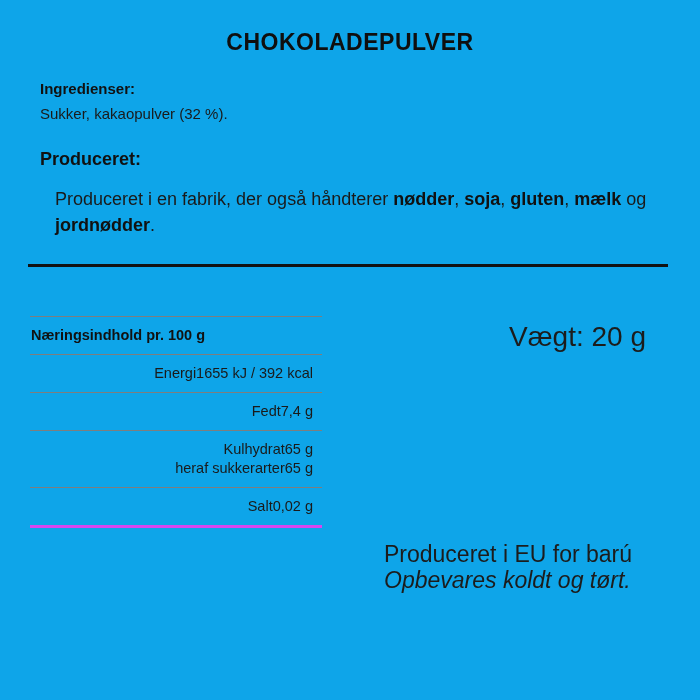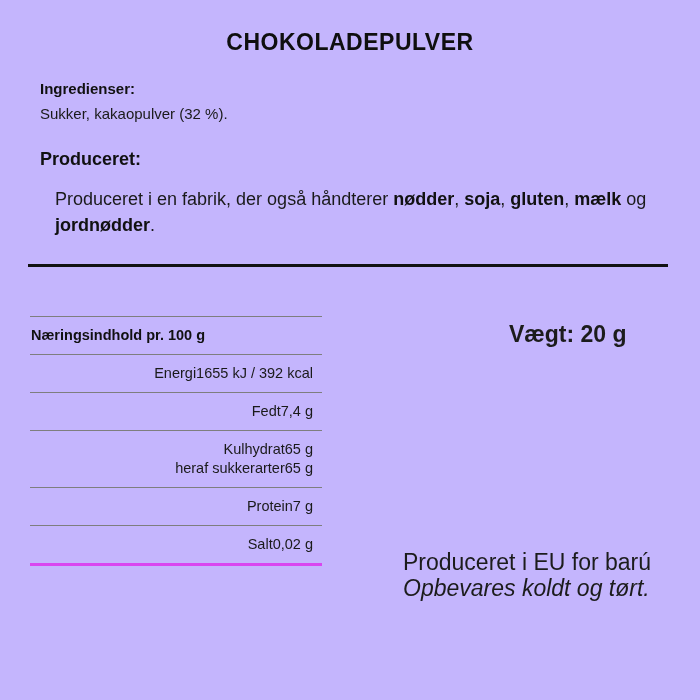--- a/index.html
+++ b/index.html
@@ -1,20 +1,20 @@
 <!DOCTYPE html>
 <html><head>
 <meta charset="utf-8">
 <style>
   html, body { margin: 0; padding: 0; background: #ffffff; }
   #label {
     position: relative;
     width: 700px;
     height: 700px;
-    background: #c4b5fd;
+    background: #0ea5e9;
     font-family: "Liberation Sans", sans-serif;
     color: #1a1a1a;
     overflow: hidden;
   }
   .page-title {
     position: absolute;
     top: 29px; left: 0; width: 700px;
     text-align: center;
     font-size: 23px;
     font-weight: bold;
@@ -59,31 +59,29 @@
     display: flex;
     justify-content: flex-end;
     line-height: 19px;
   }
   .nut-row .lbl { padding-left: 1px; }
   .nut-row.sub .lbl { padding-left: 12px; }
   .nut-row .val { text-align: right; padding-right: 9px; white-space: nowrap; }
   .weight {
     position: absolute;
     left: 509px; top: 321px;
-    font-size: 23px;
+    font-size: 28px;
     color: #1c1c1c;
-    font-weight: bold;
   }
   .footer-block {
     position: absolute;
-    left: 403px; top: 541px;
+    left: 384px; top: 541px;
     font-size: 23px;
     line-height: 26px;
     color: #1c1c1c;
-    margin-top: 8px;
   }
   .footer-storage { font-style: italic; }
 </style>
 </head>
 <body>
 
 <div id="label">
 
   <div class="page-title">CHOKOLADEPULVER</div>
 
@@ -120,26 +118,20 @@
       <div class="nut-row">
         <span class="lbl">Kulhydrat</span>
         <span class="val">65 g</span>
       </div>
       <div class="nut-row sub">
         <span class="lbl">heraf sukkerarter</span>
         <span class="val">65 g</span>
       </div>
     </div>
 
-    <div class="nut-section">
-      <div class="nut-row">
-        <span class="lbl">Protein</span>
-        <span class="val">7 g</span>
-      </div>
-    </div>
 
     <div class="nut-section">
       <div class="nut-row">
         <span class="lbl">Salt</span>
         <span class="val">0,02 g</span>
       </div>
     </div>
   </div>
 
   <div class="weight">Vægt: 20 g</div>

